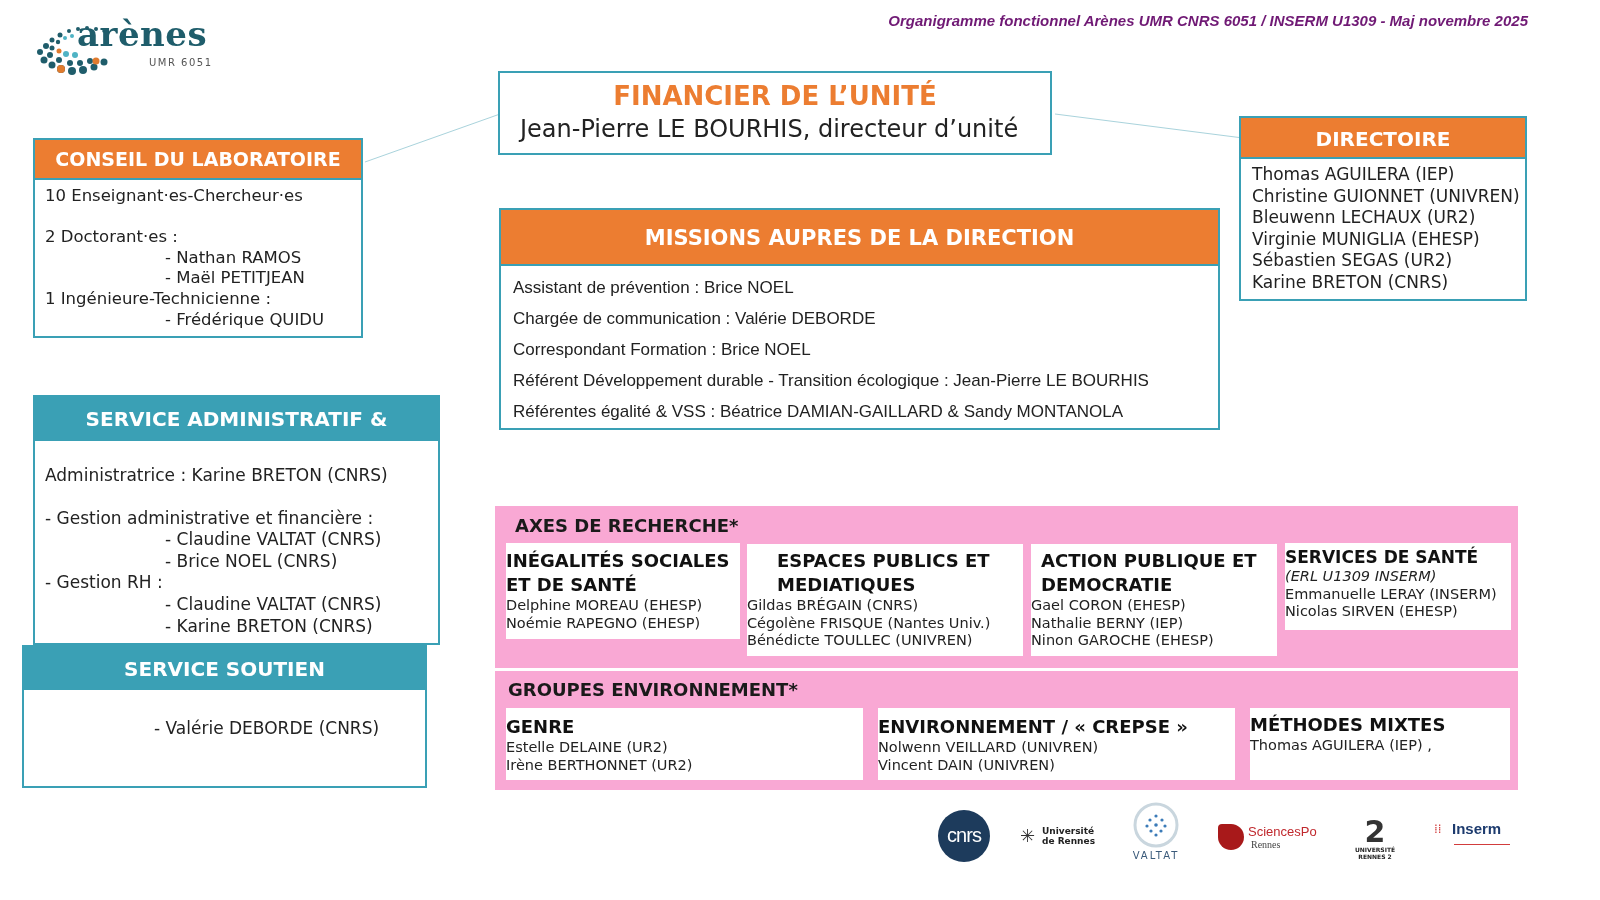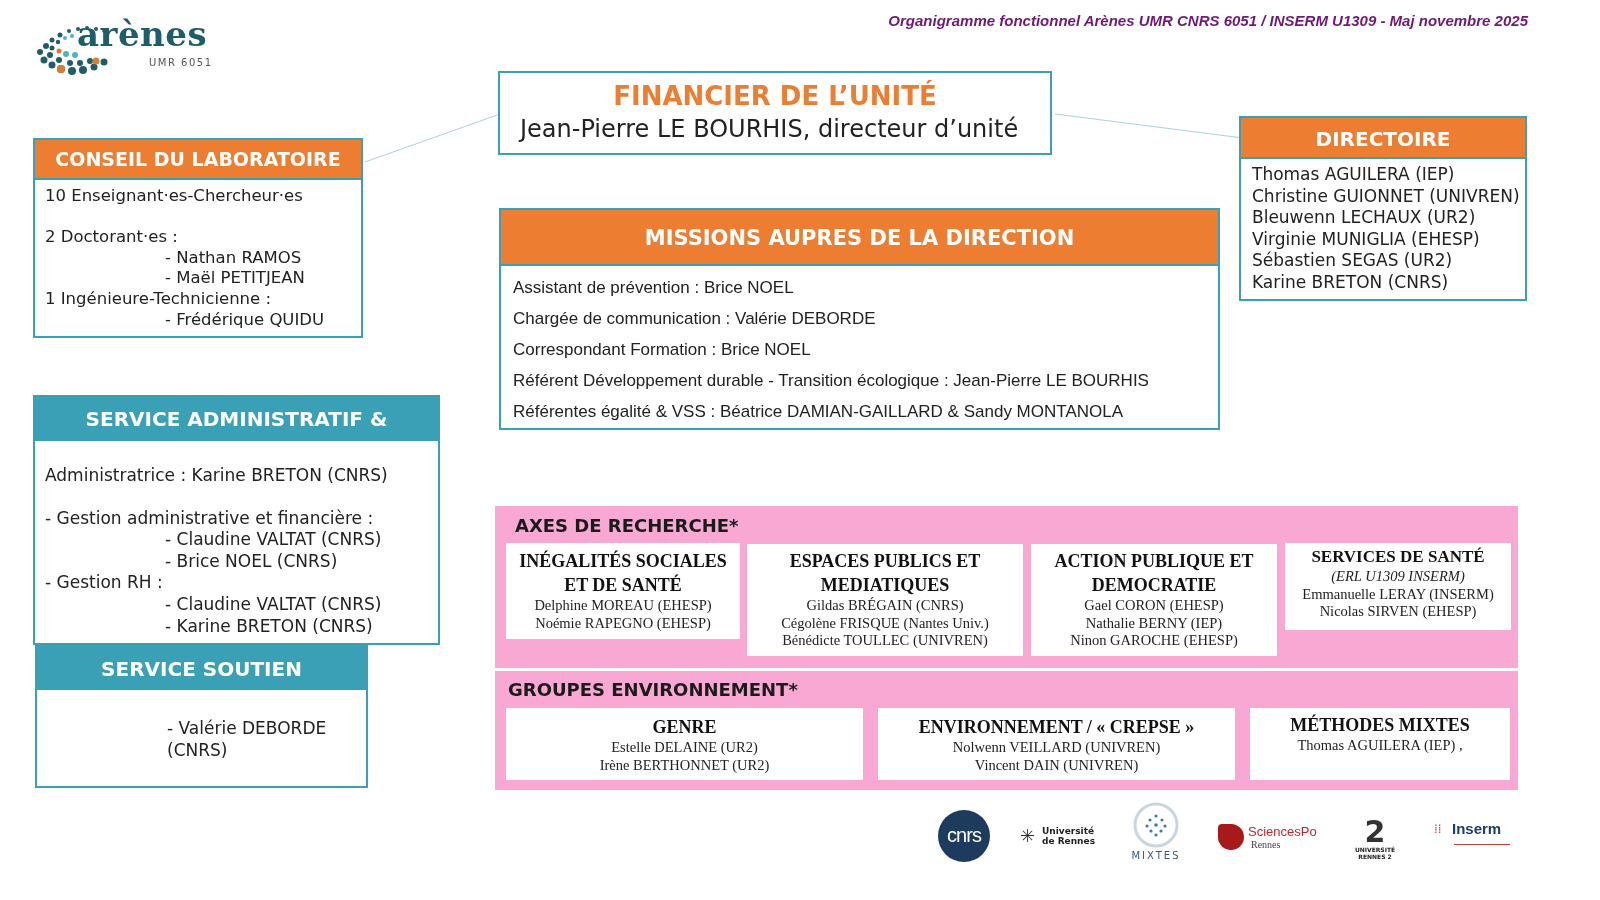--- a/index.html
+++ b/index.html
@@ -7,21 +7,21 @@
   body { position: relative; font-family: "DejaVu Sans", sans-serif; color: #1a1a1a; }
   .abs { position: absolute; }
   .box { position: absolute; background: #fff; border: 2px solid #3aa0b5; }
   .hdr-orange { background: #ec7d31; color: #fff; font-weight: bold; text-align: center; border-bottom: 2px solid #3aa0b5; }
   .hdr-teal { background: #3aa0b5; color: #fff; font-weight: bold; text-align: center; }
   .body-text { font-size: 17px; line-height: 21.5px; color: #222; }
   .indent { padding-left: 120px; }
   .cond { font-family: "Liberation Sans", sans-serif; }
   .panel { position: absolute; background: #f9a8d4; margin-top: 10px; }
   .panel-title { font-family: "DejaVu Sans", sans-serif; font-weight: bold; font-size: 18px; color: #1a1a1a; }
-  .card { position: absolute; background: #fff; text-align: center; font-size: 14.5px; line-height: 17.5px; color: #222; font-family: Liberation Serif, serif; }
+  .card { position: absolute; background: #fff; text-align: left; font-size: 14.5px; line-height: 17.5px; color: #222; }
   .card .ct { font-weight: bold; font-size: 18px; line-height: 24px; color: #111; }
   .card .sub { font-style: italic; }
   .logo-area { position: absolute; }
 </style>
 </head>
 <body>
 
 <svg class="abs" style="left:0;top:0;" width="1600" height="900">
   <line x1="365" y1="162" x2="500" y2="114" stroke="#a9d3dc" stroke-width="1"></line>
   <line x1="1055" y1="114" x2="1243" y2="138" stroke="#a9d3dc" stroke-width="1"></line>
@@ -120,21 +120,21 @@
     <div style="height:21px;"></div>
     <div>- Gestion administrative et financière :</div>
     <div class="indent">- Claudine VALTAT (CNRS)</div>
     <div class="indent">- Brice NOEL (CNRS)</div>
     <div>- Gestion RH :</div>
     <div class="indent">- Claudine VALTAT (CNRS)</div>
     <div class="indent">- Karine BRETON (CNRS)</div>
   </div>
 </div>
 
-<div class="box" style="left:35px;top:645px;width:333px;height:143px;">
+<div class="box" style="left:22px;top:645px;width:405px;height:143px;">
   <div class="hdr-teal" style="height:43px;line-height:44px;font-size:20px;">SERVICE SOUTIEN</div>
   <div class="body-text" style="padding:28px 0 0 10px;font-size:17px;line-height:21.6px;">
     <div class="indent">- Valérie DEBORDE (CNRS)</div>
   </div>
 </div>
 
 <div class="panel" style="left:495px;top:496px;width:1023px;height:162px;">
   <div class="panel-title" style="position:absolute;left:20px;top:9px;">AXES DE RECHERCHE*</div>
   <div class="card" style="left:11px;top:37px;width:234px;height:96px;">
     <div class="ct" style="margin-top:6px;">INÉGALITÉS SOCIALES ET DE SANTÉ</div>
@@ -197,21 +197,21 @@
         <circle cx="17" cy="18" r="1.6"></circle>
         <circle cx="29" cy="18" r="1.6"></circle>
         <circle cx="14" cy="24" r="1.6"></circle>
         <circle cx="23" cy="23" r="1.8"></circle>
         <circle cx="32" cy="24" r="1.6"></circle>
         <circle cx="18" cy="29" r="1.6"></circle>
         <circle cx="28" cy="29" r="1.6"></circle>
         <circle cx="23" cy="33" r="1.6"></circle>
       </g>
   </svg>
-  <div style="font-size:10px;letter-spacing:2px;color:#3a5a7a;margin-top:-2px;">MIXTES</div>
+  <div style="font-size:10px;letter-spacing:2px;color:#3a5a7a;margin-top:-2px;">VALTAT</div>
 </div>
 
 <div class="logo-area" style="left:1218px;top:822px;width:100px;height:30px;">
   <div style="position:absolute;left:0;top:2px;width:26px;height:26px;background:#a8191a;border-radius:4px 50% 50% 50%;"></div>
   <div style="position:absolute;left:30px;top:3px;font-family:'Liberation Sans',sans-serif;font-size:13px;color:#c0282d;line-height:13px;">SciencesPo</div>
   <div style="position:absolute;left:33px;top:17px;font-family:'Liberation Serif',serif;font-size:10px;color:#444;">Rennes</div>
 </div>
 
 <div class="logo-area" style="left:1352px;top:818px;width:46px;height:42px;text-align:center;">
   <div style="font-size:30px;line-height:28px;font-weight:bold;color:#333;">2</div>

